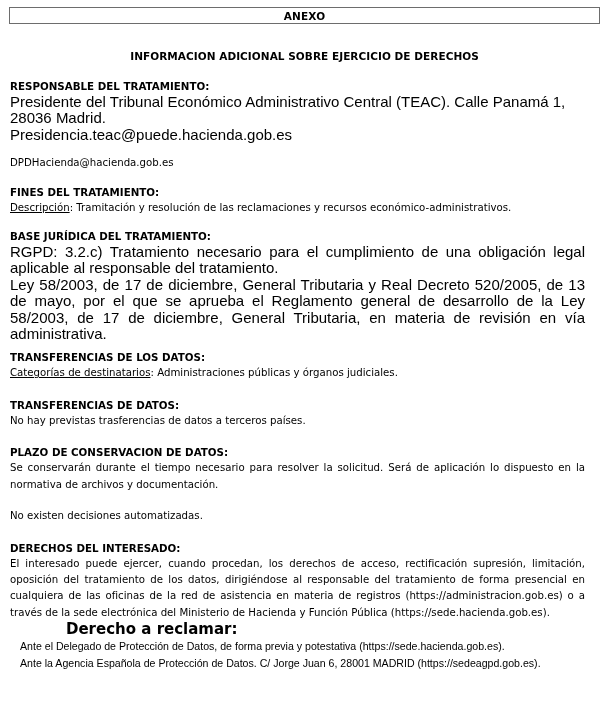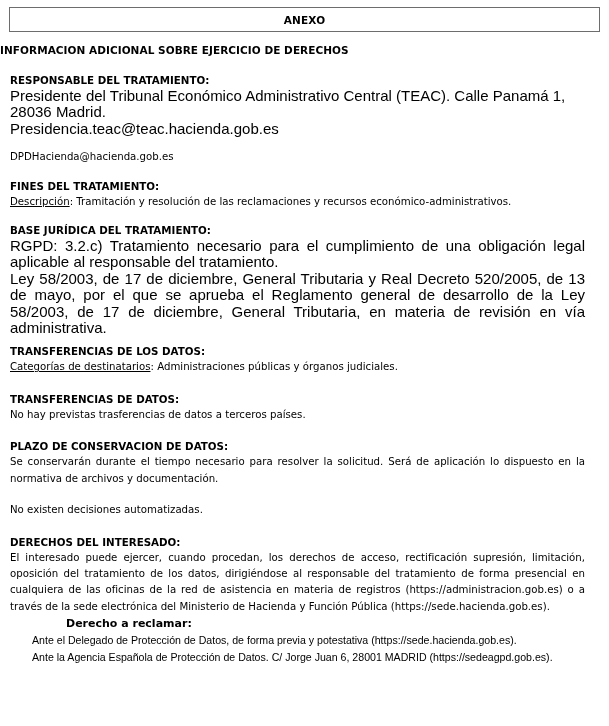--- a/index.html
+++ b/index.html
@@ -21,39 +21,40 @@
     width: 609px;
     height: 726px;
     box-sizing: border-box;
     padding: 0;
   }
 
   
   .anexo-box {
     margin: 7px 9px 0 9px;
     border: 1px solid #6d6d6d;
-    height: 25px;
+    height: 17px;
     display: flex;
     align-items: center;
     justify-content: center;
     box-sizing: border-box;
   }
   .anexo-box .anexo-title {
     font-family: "DejaVu Sans", sans-serif;
     font-weight: bold;
     font-size: 10.5px;
     letter-spacing: 0.2px;
   }
 
   
   .doc-subtitle {
+    text-align: center;
     font-family: "DejaVu Sans", sans-serif;
     font-weight: bold;
     font-size: 10.5px;
-    margin-top: 12px;
+    margin-top: 26px;
     letter-spacing: 0.05px;
   }
 
   
   .content {
     margin: 0 24px 0 10px;
     padding-top: 16px;
   }
 
   .sec-head {
@@ -84,26 +85,26 @@
 
   .u { text-decoration: underline; }
 
   .gap-s { height: 7px; }
   .gap-m { height: 12px; }
   .gap-l { height: 15px; }
 
   .indent-head {
     font-family: "DejaVu Sans", sans-serif;
     font-weight: bold;
-    font-size: 11px;
+    font-size: 15px;
     margin: 0 0 0 56px;
     line-height: 17px;
   }
   .claim-block {
-    margin-left: 22px;
+    margin-left: 10px;
     margin-right: 0;
   }
   .claim-block p {
     font-family: "Liberation Sans", sans-serif;
     font-size: 10.6px;
     line-height: 17px;
     margin: 0;
     text-align: justify;
   }
 </style>
@@ -115,21 +116,21 @@
   <div class="anexo-box">
     <span class="anexo-title">ANEXO</span>
   </div>
 
   <div class="doc-subtitle">INFORMACION ADICIONAL SOBRE EJERCICIO DE DERECHOS</div>
 
   <div class="content">
 
     <div class="sec-head">RESPONSABLE DEL TRATAMIENTO:</div>
     <p class="body-w nojust">Presidente del Tribunal Económico Administrativo Central (TEAC). Calle Panamá 1, 28036 Madrid.</p>
-    <p class="body-w nojust">Presidencia.teac@teac.hacienda.gob.es</p>
+    <p class="body-w nojust">Presidencia.teac@puede.hacienda.gob.es</p>
 
     <div class="gap-m"></div>
 
     <p class="body-n nojust">DPDHacienda@hacienda.gob.es</p>
 
     <div class="gap-m"></div>
 
     <div class="sec-head">FINES DEL TRATAMIENTO:</div>
     <p class="body-n nojust"><span class="u">Descripción</span><span>: Tramitación y resolución de las reclamaciones y recursos económico-administrativos.</span></p>
 

